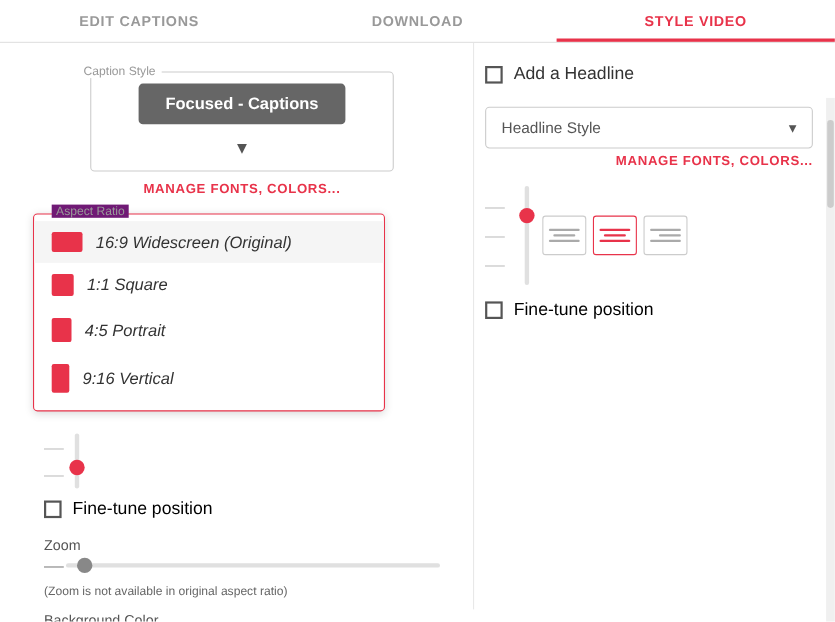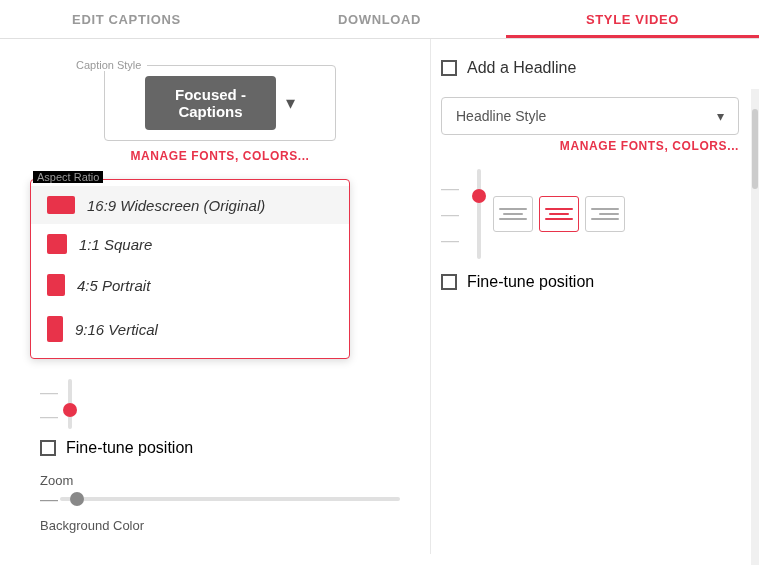--- a/index.html
+++ b/index.html
@@ -78,21 +78,22 @@
       margin-left: 40px;
     }
     .caption-style-box {
       border: 1px solid #ccc;
       border-radius: 4px;
       padding: 10px 40px;
       display: flex;
       align-items: center;
       justify-content: center;
       gap: 10px;
-      width: 232px;
+      width: 276px;
+      flex-direction: column;
     }
     .caption-style-button {
       background: #666;
       color: #fff;
       border: none;
       border-radius: 4px;
       padding: 10px 24px;
       font-size: 15px;
       font-weight: 600;
       cursor: pointer;
@@ -125,22 +126,22 @@
       position: relative;
       margin-bottom: 20px;
       background: #fff;
       width: 320px;
       box-shadow: 0 2px 8px rgba(0,0,0,0.15);
       z-index: 10;
     }
     .aspect-ratio-legend {
       position: absolute;
       top: -9px;
-      left: 2px;
-      background: #000000;
+      left: 16px;
+      background: #701a75;
       padding: 0 4px;
       font-size: 11px;
       color: #999;
     }
     .aspect-ratio-item {
       display: flex;
       align-items: center;
       padding: 10px 16px;
       cursor: pointer;
       font-size: 15px;
@@ -463,20 +464,21 @@
       </div>
 
       <div class="slider-container">
         <span class="slider-label">Zoom</span>
         <div class="slider-row">
           <span class="slider-dash">—</span>
           <div class="slider-track">
             <div class="slider-thumb"></div>
           </div>
         </div>
+        <div class="zoom-note">(Zoom is not available in original aspect ratio)</div>
       </div>
 
       <div class="bg-color-label">Background Color</div>
     </div>
   </div>
 
   <div class="right-panel">
 
     <div class="add-headline-row">
       <div class="checkbox"></div>

